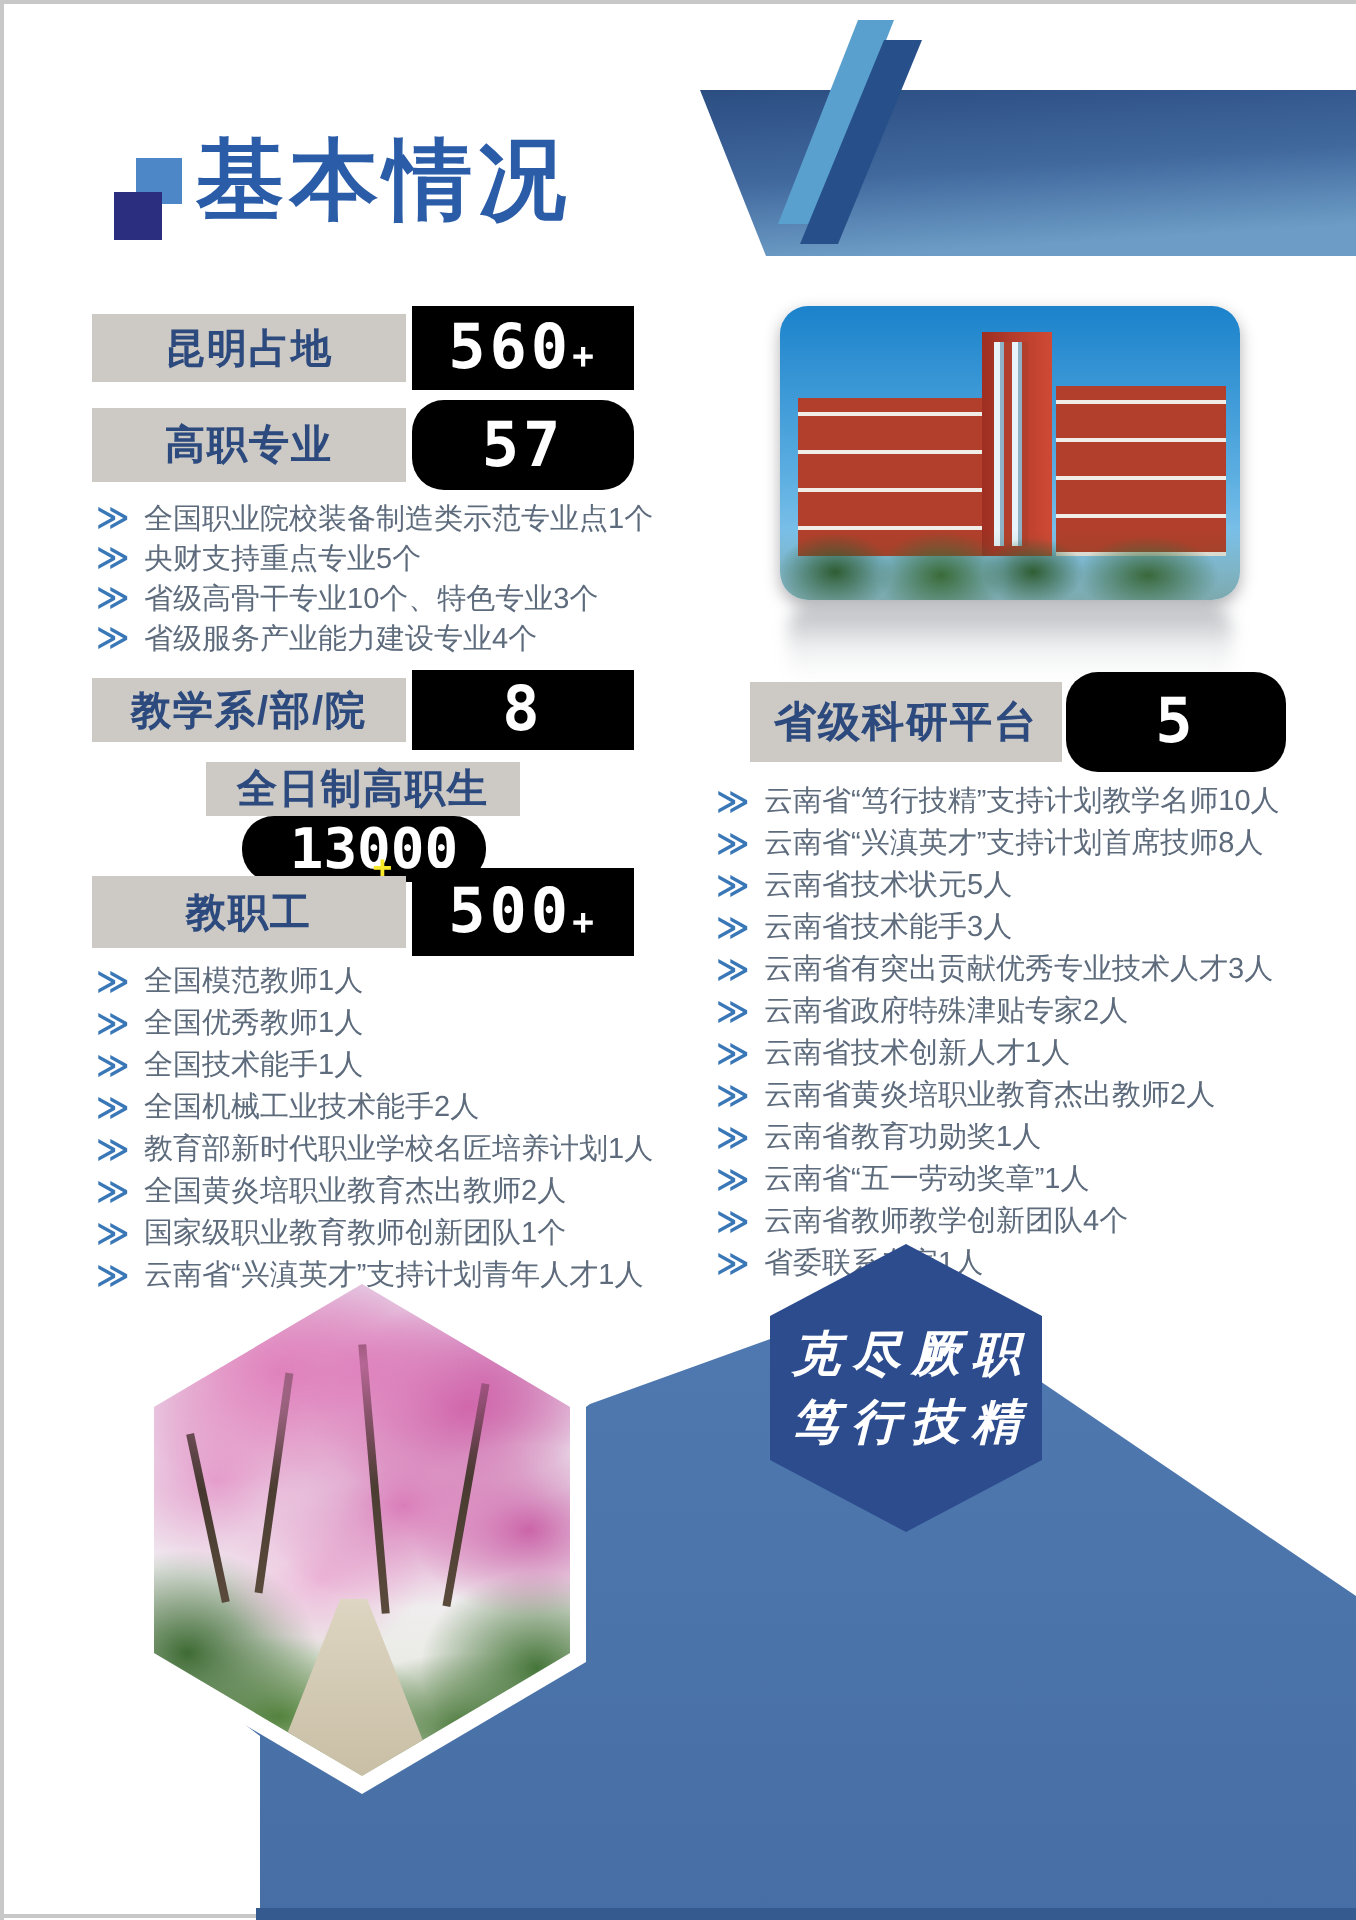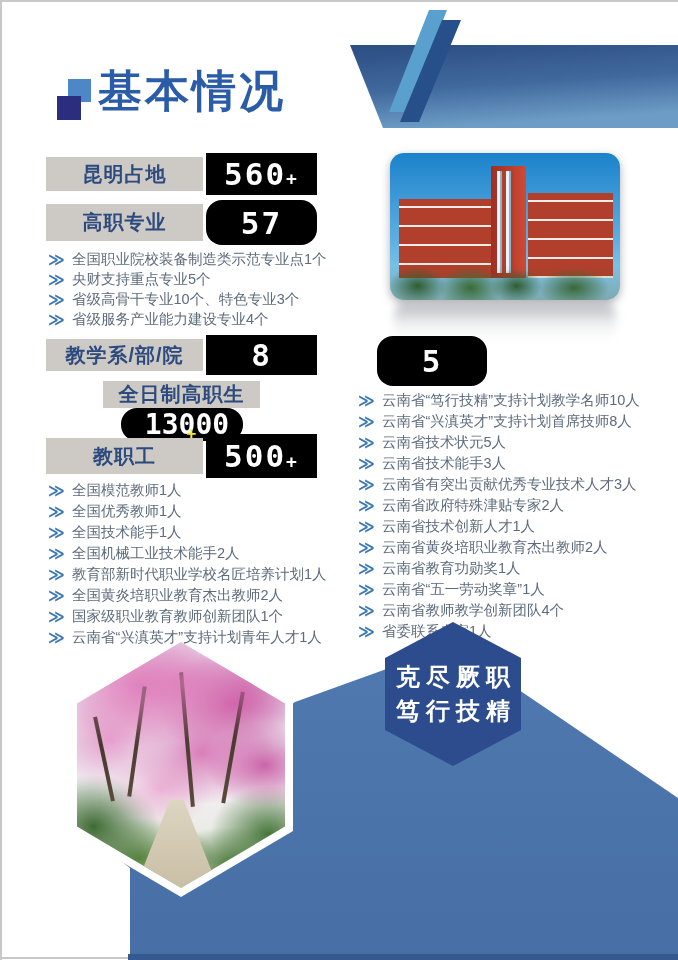--- a/index.html
+++ b/index.html
@@ -106,21 +106,21 @@
   .t4{left:12%;top:30%;height:35%;transform:rotate(-12deg);}
   .canopy{position:absolute;left:0;top:0;width:100%;height:55%;
     background:
       radial-gradient(ellipse 50% 60% at 50% 30%,rgba(222,120,185,.75),transparent 75%),
       radial-gradient(ellipse 40% 50% at 20% 40%,rgba(230,150,200,.60),transparent 75%),
       radial-gradient(ellipse 40% 50% at 80% 35%,rgba(205,95,168,.65),transparent 75%);}
 
   .badge-hex{position:absolute;left:385px;top:622px;width:136px;height:144px;z-index:4;
     background:#2d4c8e;display:flex;flex-direction:column;align-items:center;justify-content:center;}
   .badge-line{color:#ffffff;font-family:"DejaVu Serif","Liberation Serif",serif;
-    font-weight:bold;font-size:24px;line-height:34px;letter-spacing:6px;
+    font-style:italic;font-weight:bold;font-size:24px;line-height:34px;letter-spacing:6px;
     padding-left:6px;white-space:nowrap;}
 </style>
 </head>
 <body>
 
 <div class="page">
 
   <div class="edge edge-left"></div>
   <div class="edge edge-top"></div>
   <div class="edge edge-bottom"></div>
@@ -181,20 +181,21 @@
   <div class="srow r5">
     <div class="lab">教职工</div>
     <div class="gap"></div>
     <div class="val">
         <span>500</span>
         <span class="plus">+</span>
       </div>
   </div>
 
   <div class="srow r6">
+    <div class="lab">省级科研平台</div>
     <div class="gap"></div>
     <div class="val yellow">
         <span>5</span>
       </div>
   </div>
 
   <ul class="blist list-top">
     <li>
         <span class="chev">≫</span>
         <span>全国职业院校装备制造类示范专业点1个</span>

